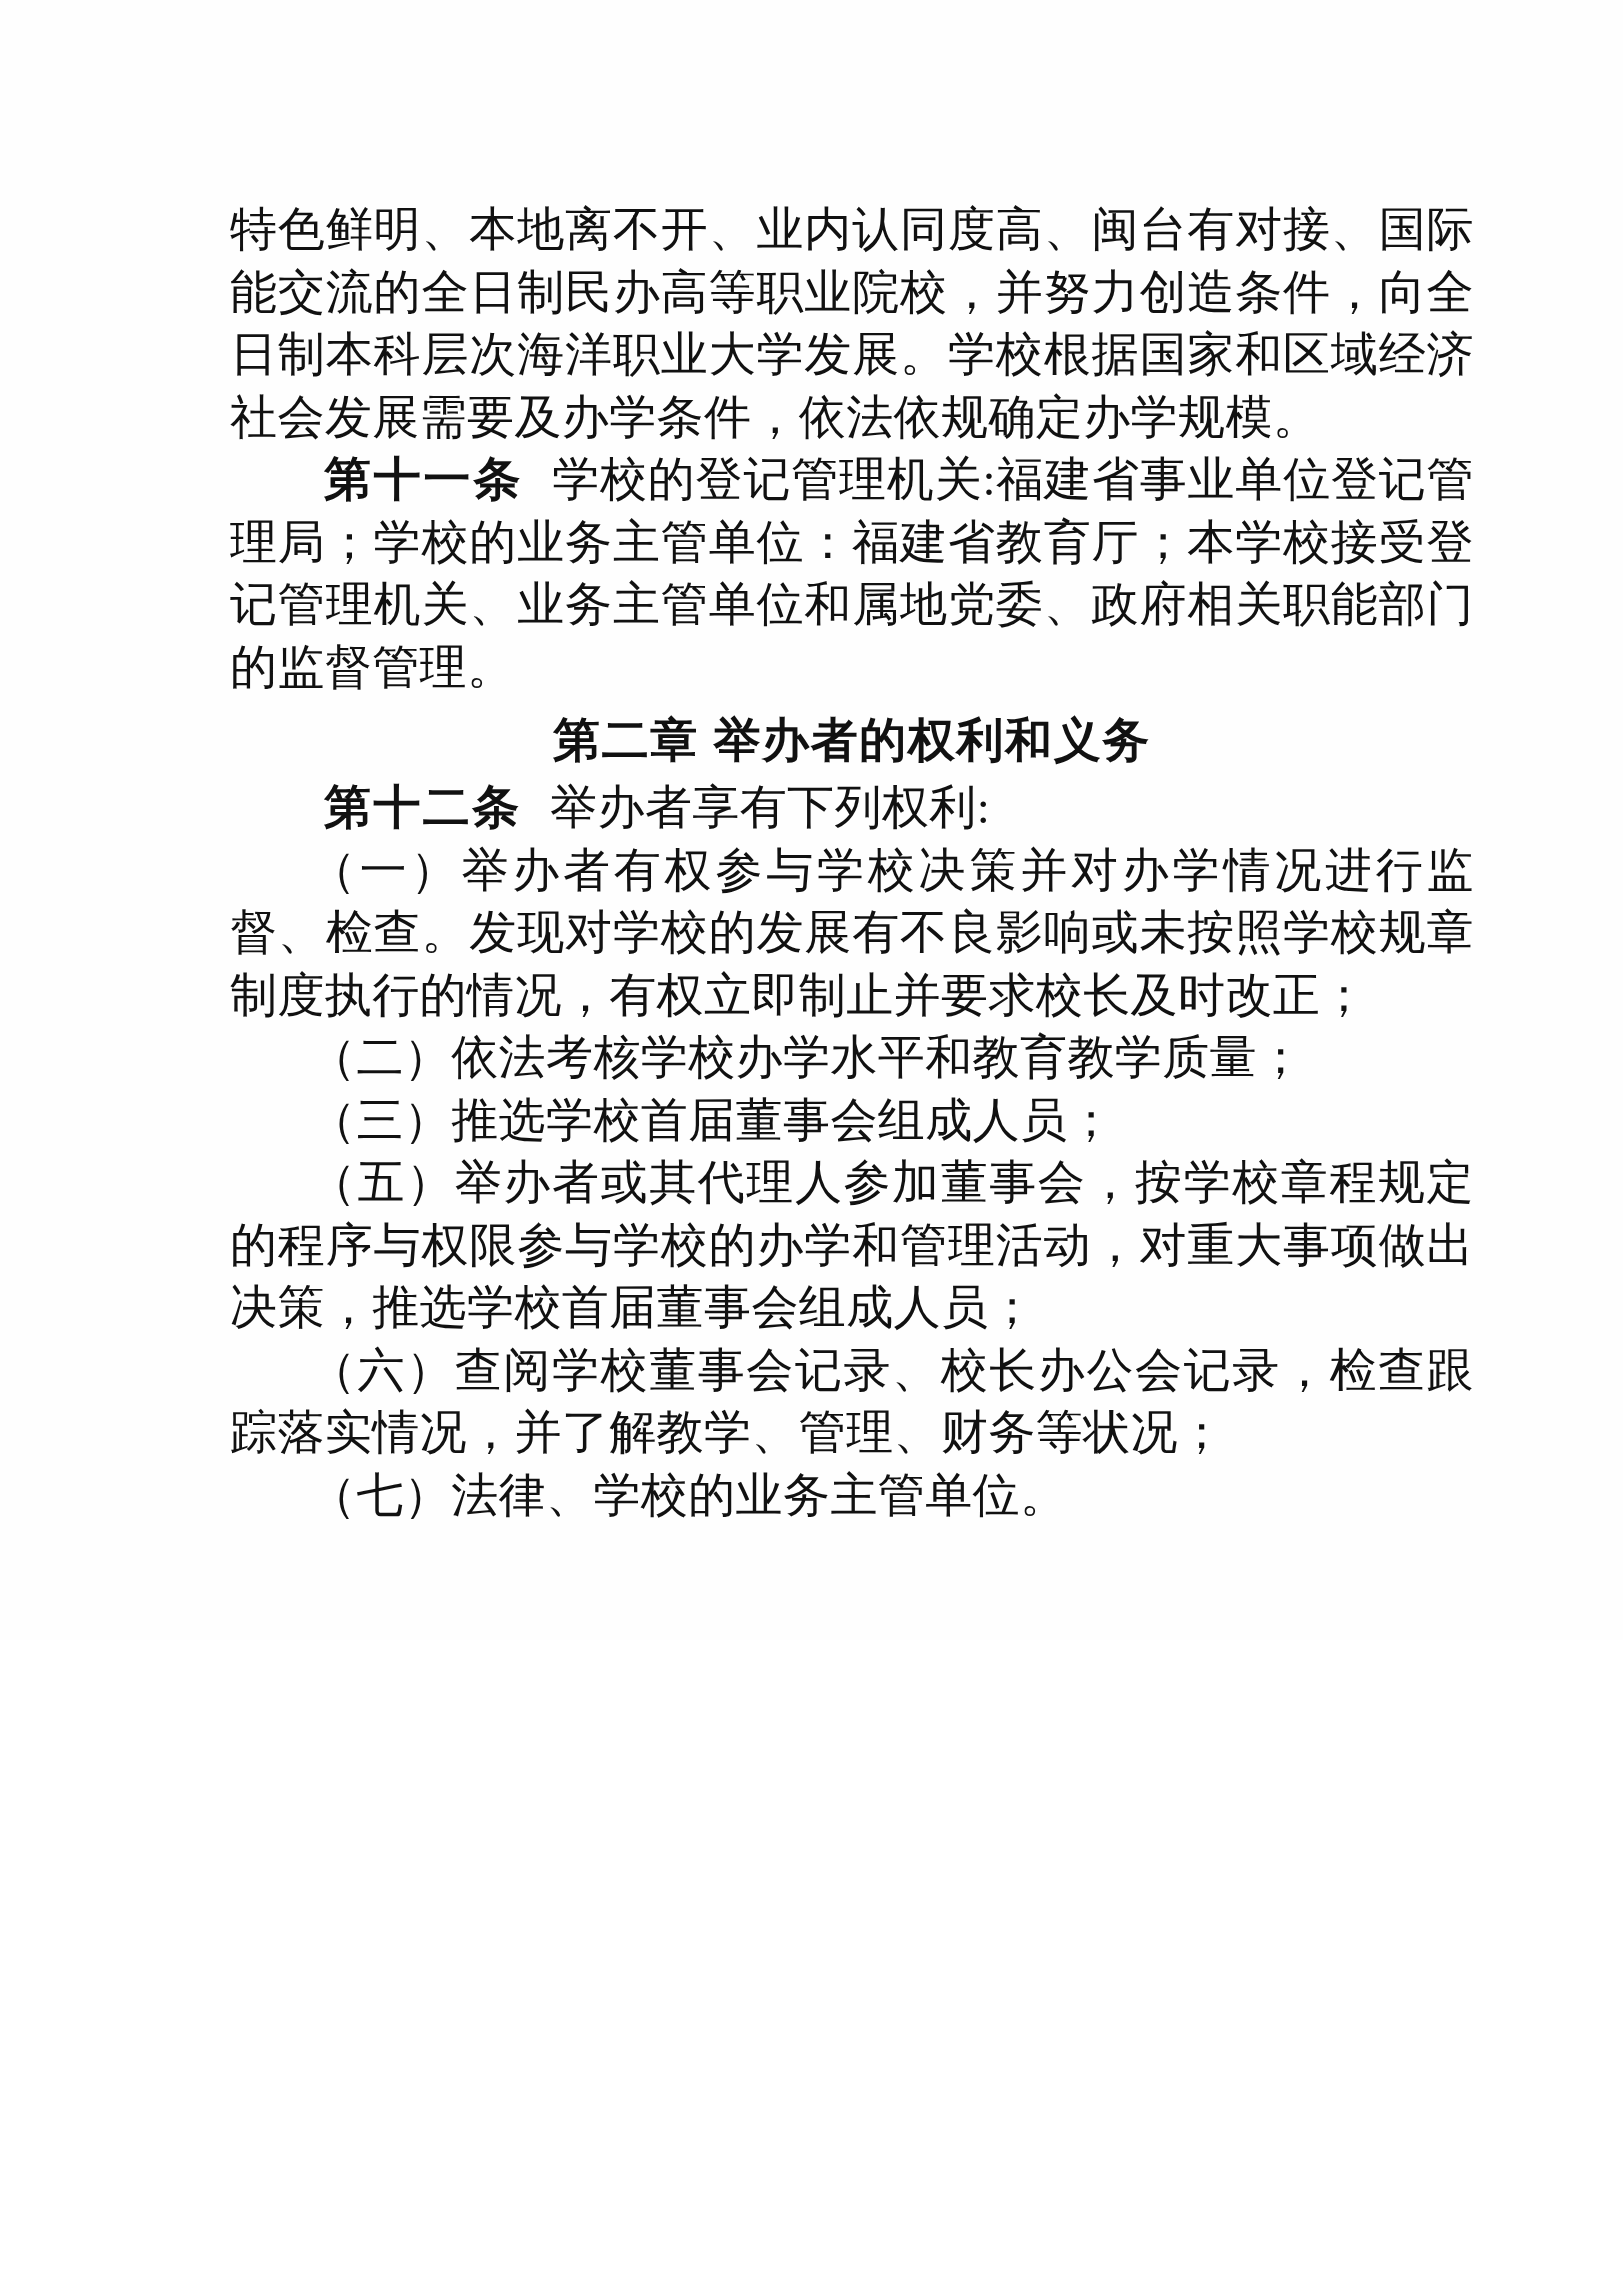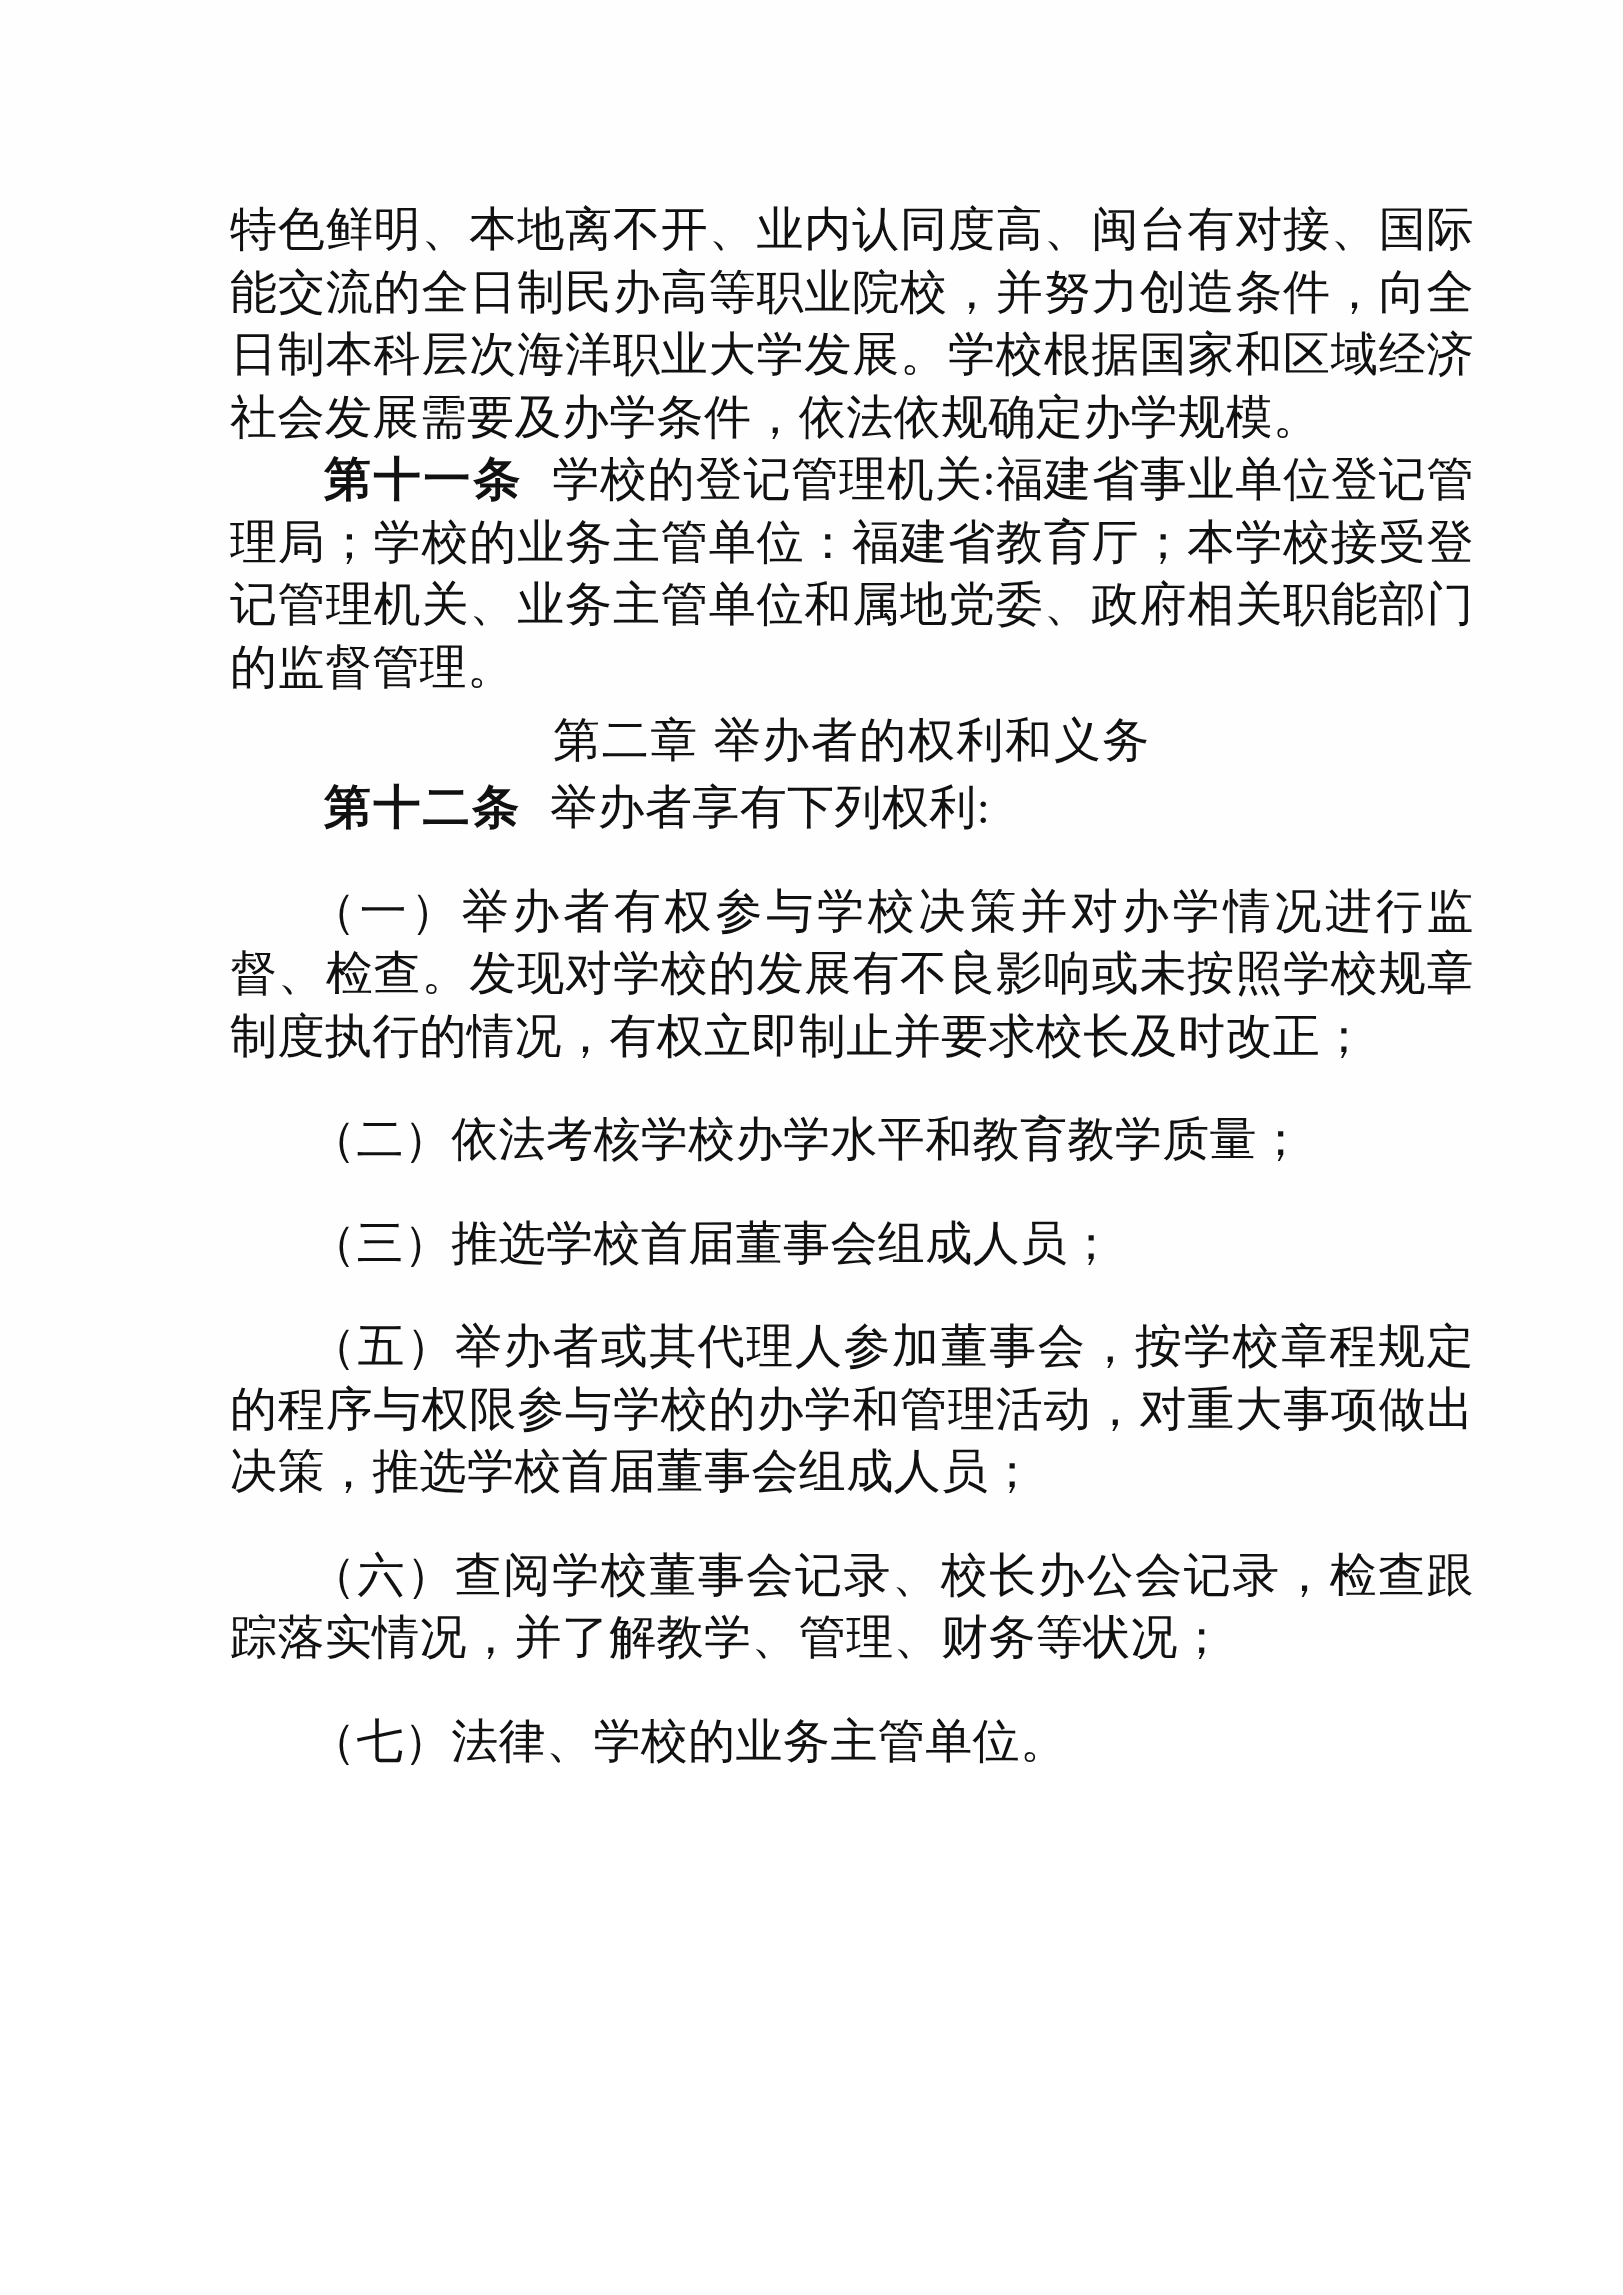--- a/index.html
+++ b/index.html
@@ -35,25 +35,24 @@
     color: #111;
   }
   p.cont {
     text-indent: 0;
   }
   p.indent {
     text-indent: 94px;
   }
   p.indent-sm {
     text-indent: 79px;
-    margin-top: 41px;
   }
   .chapter-heading {
     text-align: center;
-    font-weight: normal;
+    font-weight: bold;
     font-size: 47px;
     line-height: 1.33;
     margin: 11px 0 4.8px 0;
     letter-spacing: 1.6px;
     font-family: "Liberation Sans", "DejaVu Sans", sans-serif;
   }
   .art-label {
     font-weight: bold;
     letter-spacing: 2.4px;
     font-family: "Liberation Serif", "DejaVu Serif", serif;

